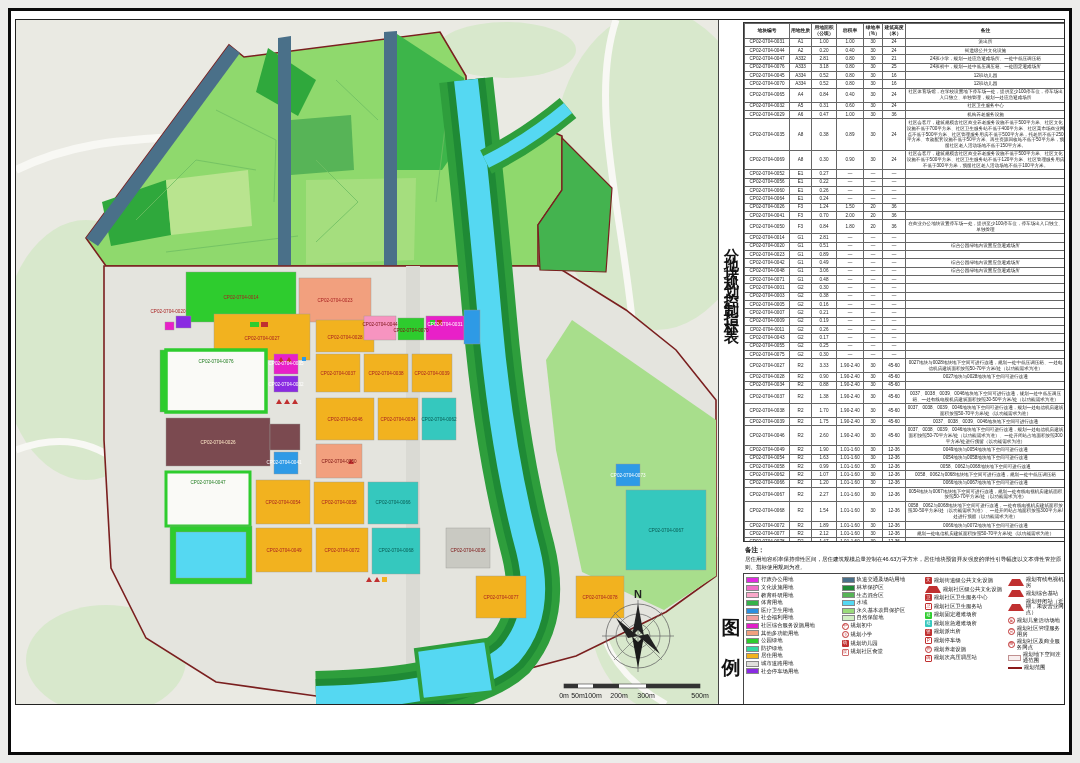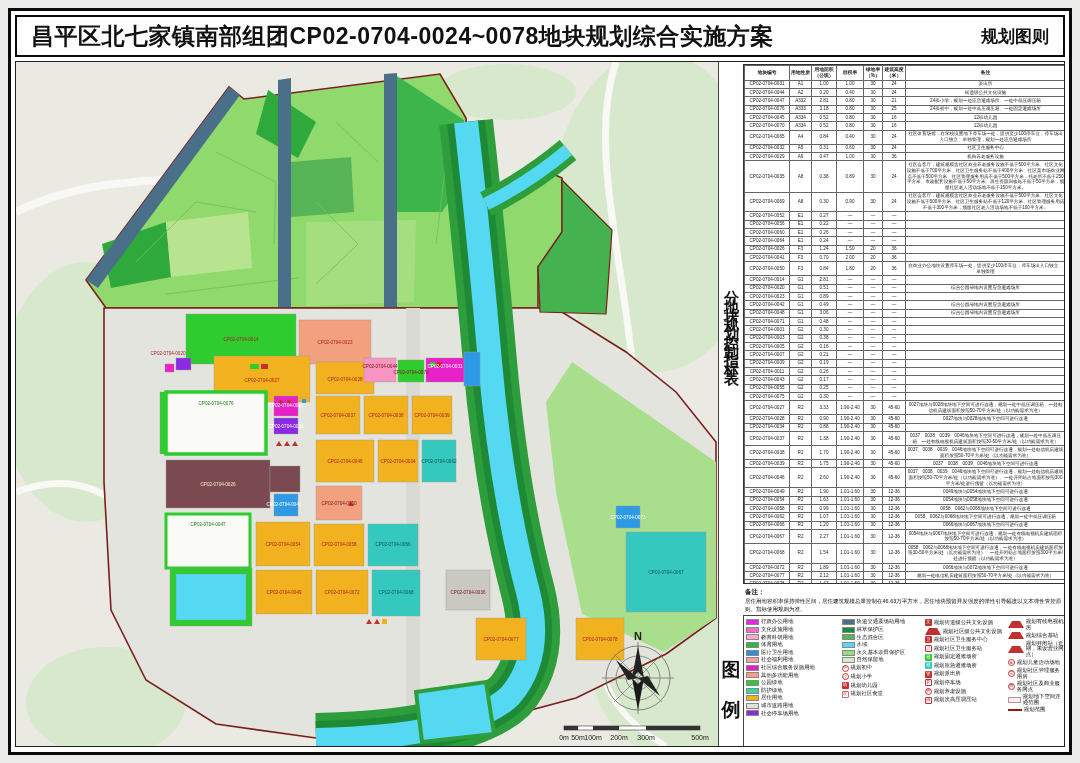--- a/index.html
+++ b/index.html
@@ -32,24 +32,20 @@
   .bdo{width:7px;height:7px;flex:0 0 7px;display:flex;align-items:center;justify-content:center;font-size:4.5px;background:#fff;box-sizing:border-box;border-radius:1px;}
   .ci{width:7px;height:7px;flex:0 0 7px;display:flex;align-items:center;justify-content:center;font-size:4.2px;border-radius:50%;background:#fff;box-sizing:border-box;}
   .trg{width:0;height:0;flex:0 0 8px;border-left:4px solid transparent;border-right:4px solid transparent;border-bottom:7px solid #C03030;}
   .ln{width:14px;height:2px;flex:0 0 14px;background:#8B1A1A;}
   svg text{font-family:"Liberation Sans",sans-serif;}
 </style>
 </head>
 <body>
 
 <div class="frame">
-  <div class="titlebar">
-    <div class="title">昌平区北七家镇南部组团CP02-0704-0024~0078地块规划综合实施方案</div>
-    <div class="title-right">规划图则</div>
-  </div>
 
   <div class="content">
 
     <div class="map-area">
       <svg viewBox="0 0 702 684" width="702" height="684">
 
         <g>
           <rect x="0" y="0" width="702" height="684" fill="#EAEAE3"></rect>
           <ellipse cx="70" cy="330" rx="85" ry="130" fill="#D8E8CC"></ellipse>
           <ellipse cx="640" cy="150" rx="105" ry="160" fill="#D8E8CC"></ellipse>

